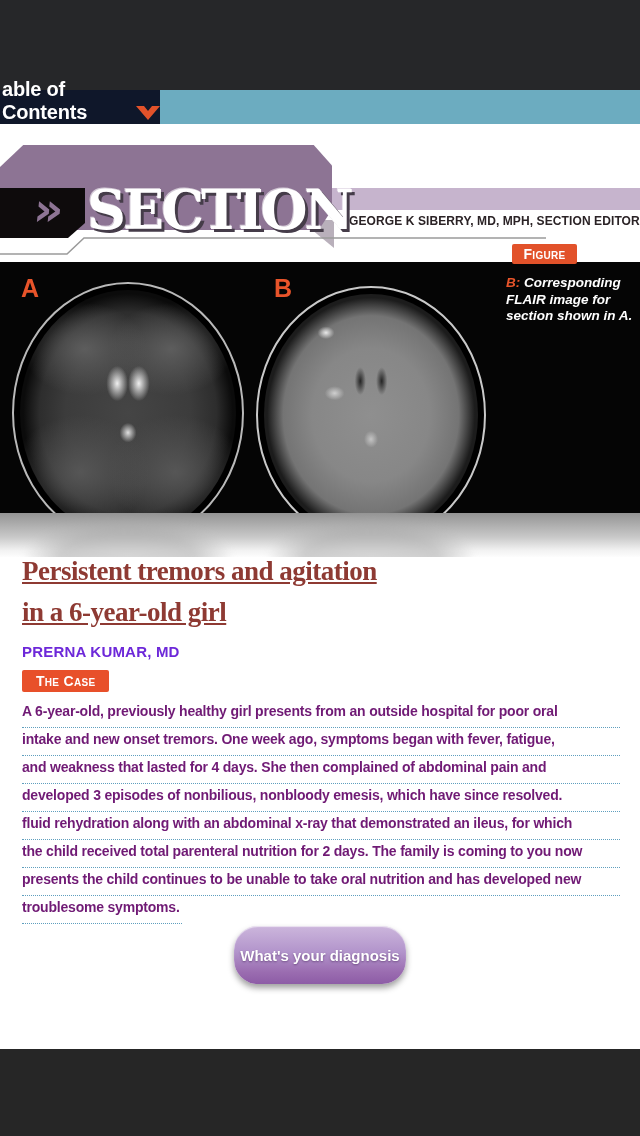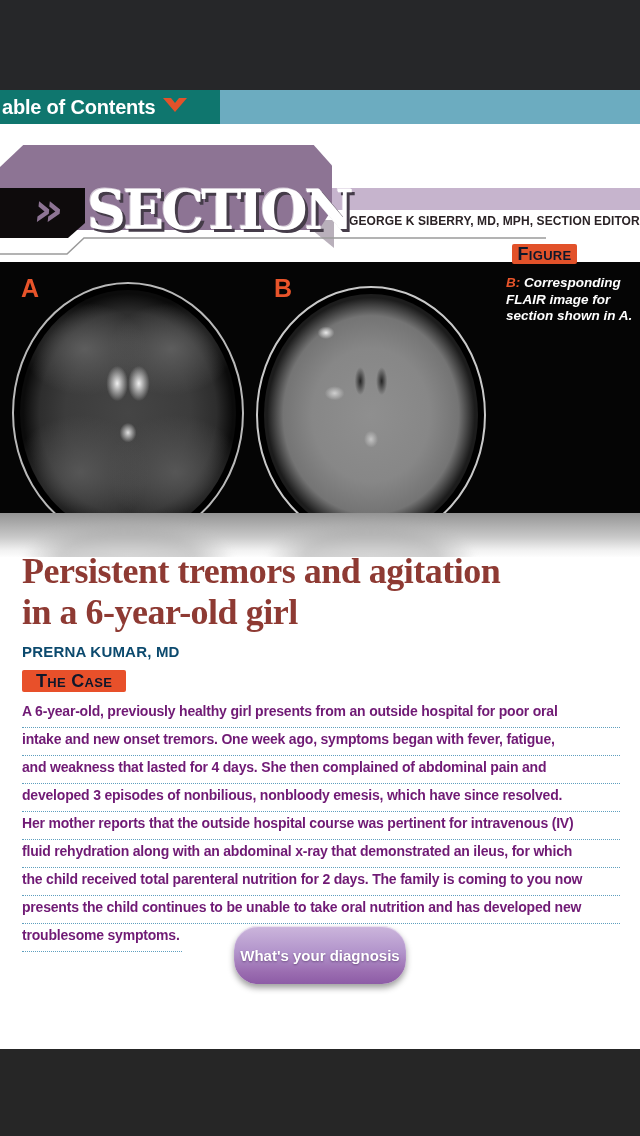--- a/index.html
+++ b/index.html
@@ -6,22 +6,22 @@
   html,body { background:#111; }
   #page {
     position:relative; width:640px; height:1136px; margin:0 auto;
     background:#ffffff; overflow:hidden;
     font-family:"Liberation Sans", sans-serif;
   }
 
   
   .top-black { position:absolute; left:0; top:0; width:640px; height:90px; background:#262729; }
   .toc-bar   { position:absolute; left:0; top:90px; width:640px; height:34px; background:#6cacc0; }
-  .toc-dark  { position:absolute; left:0; top:0; width:220px; height:34px; background:#0f766e;
-               display:flex; align-items:center; cursor:pointer; }
+  .toc-dark  { position:absolute; left:0; top:0; width:160px; height:34px; background:#0f172a;
+               display:flex; align-items:flex-end; cursor:pointer; }
   .toc-label { color:#fff; font-weight:bold; font-size:20px; margin-left:2px; letter-spacing:-0.2px; }
   .toc-chev  { margin-left:8px; display:inline-block; }
 
   
   .lavender-bar { position:absolute; left:322px; top:188px; width:318px; height:22px;
                   background:#c6b4cd; display:flex; align-items:center; z-index:1; }
   .editor-label { color:#2b2326; font-weight:bold; font-size:12px; margin-left:27px; letter-spacing:0.1px; white-space:nowrap;margin-top:44px; }
   .shadow-wedge { position:absolute; left:300px; top:220px; width:34px; height:28px; background:#b9b0bb;
                   clip-path:polygon(0 0, 100% 0, 100% 100%); z-index:0; }
   .purple-banner { position:absolute; left:0; top:145px; width:332px; height:85px; background:#8d7494; z-index:2;
@@ -32,21 +32,21 @@
                       transform:skewX(-6deg); font-family:"DejaVu Sans", sans-serif; }
   .puzzler-title { position:absolute; left:87px; top:182px; z-index:4;
                    font-family:"DejaVu Serif", serif; font-weight:bold; font-size:54px; line-height:56px;
                    color:#ffffff; letter-spacing:-3px;
                    text-shadow:3px 3px 0 #453c49, -1px -1px 0 rgba(255,255,255,0.6); }
   .rule-svg { position:absolute; left:0; top:233px; z-index:1; }
 
   
   .figure-badge { position:absolute; left:512px; top:244px; width:65px; height:20px; background:#e2522a;
                   border-radius:2px; display:flex; align-items:center; justify-content:center; z-index:2; }
-  .badge-text { color:#0f172a; font-weight:bold; font-size:18px; font-variant:small-caps; letter-spacing:0.3px; }
+  .badge-text { color:#ffffff; font-weight:bold; font-size:14px; font-variant:small-caps; letter-spacing:0.3px; }
   .figure-panel { position:absolute; left:0; top:262px; width:640px; height:251px; background:#050505; overflow:hidden; }
   .mri-label { position:absolute; color:#e8542a; font-weight:bold; font-size:25px; }
   .label-a { left:21px; top:12px; } .label-b { left:274px; top:12px; }
 
   .skull { position:absolute; border-radius:50%; border:2px solid #b9b9b9; background:#000; }
   .skull-a { left:12px; top:20px; width:232px; height:262px; }
   .skull-b { left:256px; top:24px; width:230px; height:258px; border-color:#c9c9c9; }
   .brain { position:absolute; left:6px; top:6px; right:6px; bottom:6px; border-radius:50%; }
   .brain-a {
     background:
@@ -75,23 +75,23 @@
 
   .reflection { position:absolute; left:0; top:513px; width:640px; height:44px; overflow:hidden;
                 background:linear-gradient(180deg, #949494 0%, #c9c9c9 55%, #f2f2f2 85%, #fdfdfd 100%); }
   .refl-blob { position:absolute; top:2px; height:86px; border-radius:50%;
                background:radial-gradient(closest-side, #b9b9b9 0%, #a8a8a8 60%, rgba(160,160,160,0) 95%);
                filter:blur(3px); opacity:0.55; }
   .refl-a { left:16px; width:224px; } .refl-b { left:260px; width:222px; }
 
   
   .article-title { position:absolute; left:22px; top:551px; width:606px;
-                   font-family:"Liberation Serif", serif; font-weight:bold; font-size:36px; line-height:41px;
-                   color:#8e3a33; letter-spacing:-0.5px; }
-  .author { position:absolute; left:22px; top:643px; font-weight:bold; font-size:15px; color:#0c4a6e; letter-spacing:0.2px; }
+                   font-family:"Liberation Serif", serif; font-weight:bold; font-size:27px; line-height:41px;
+                   color:#8e3a33; letter-spacing:-0.5px;text-decoration:underline; }
+  .author { position:absolute; left:22px; top:643px; font-weight:bold; font-size:15px; color:#6d28d9; letter-spacing:0.2px; }
   .case-badge { position:absolute; left:22px; top:670px; height:22px; padding:0 14px; background:#e8502a;
                 border-radius:2px; display:flex; align-items:center; }
   .body-col { position:absolute; left:22px; top:700px; width:598px; }
   .body-line { height:28px; line-height:23px; white-space:nowrap;
                border-bottom:1px dotted #5f9fbe;
                color:#701a75; font-weight:bold; font-size:14px; letter-spacing:-0.2px; }
   .body-line.short { width:fit-content; padding-right:2px;text-align:right; }
 
   .diag-button { position:absolute; left:234px; top:926px; width:172px; height:58px; border:none; cursor:pointer;
                  border-radius:24px;
@@ -169,21 +169,20 @@
 
   <div class="case-badge">
     <span class="badge-text">The Case</span>
   </div>
 
   <div class="body-col">
     <div class="body-line">A 6-year-old, previously healthy girl presents from an outside hospital for poor oral</div>
     <div class="body-line">intake and new onset tremors. One week ago, symptoms began with fever, fatigue,</div>
     <div class="body-line">and weakness that lasted for 4 days. She then complained of abdominal pain and</div>
     <div class="body-line">developed 3 episodes of nonbilious, nonbloody emesis, which have since resolved.</div>
-    <div class="body-line">Her mother reports that the outside hospital course was pertinent for intravenous (IV)</div>
     <div class="body-line">fluid rehydration along with an abdominal x-ray that demonstrated an ileus, for which</div>
     <div class="body-line">the child received total parenteral nutrition for 2 days. The family is coming to you now</div>
     <div class="body-line">presents the child continues to be unable to take oral nutrition and has developed new</div>
     <div class="body-line short">troublesome symptoms.</div>
   </div>
 
   <button class="diag-button">
     <span class="diag-label">What's your diagnosis</span>
   </button>
 

